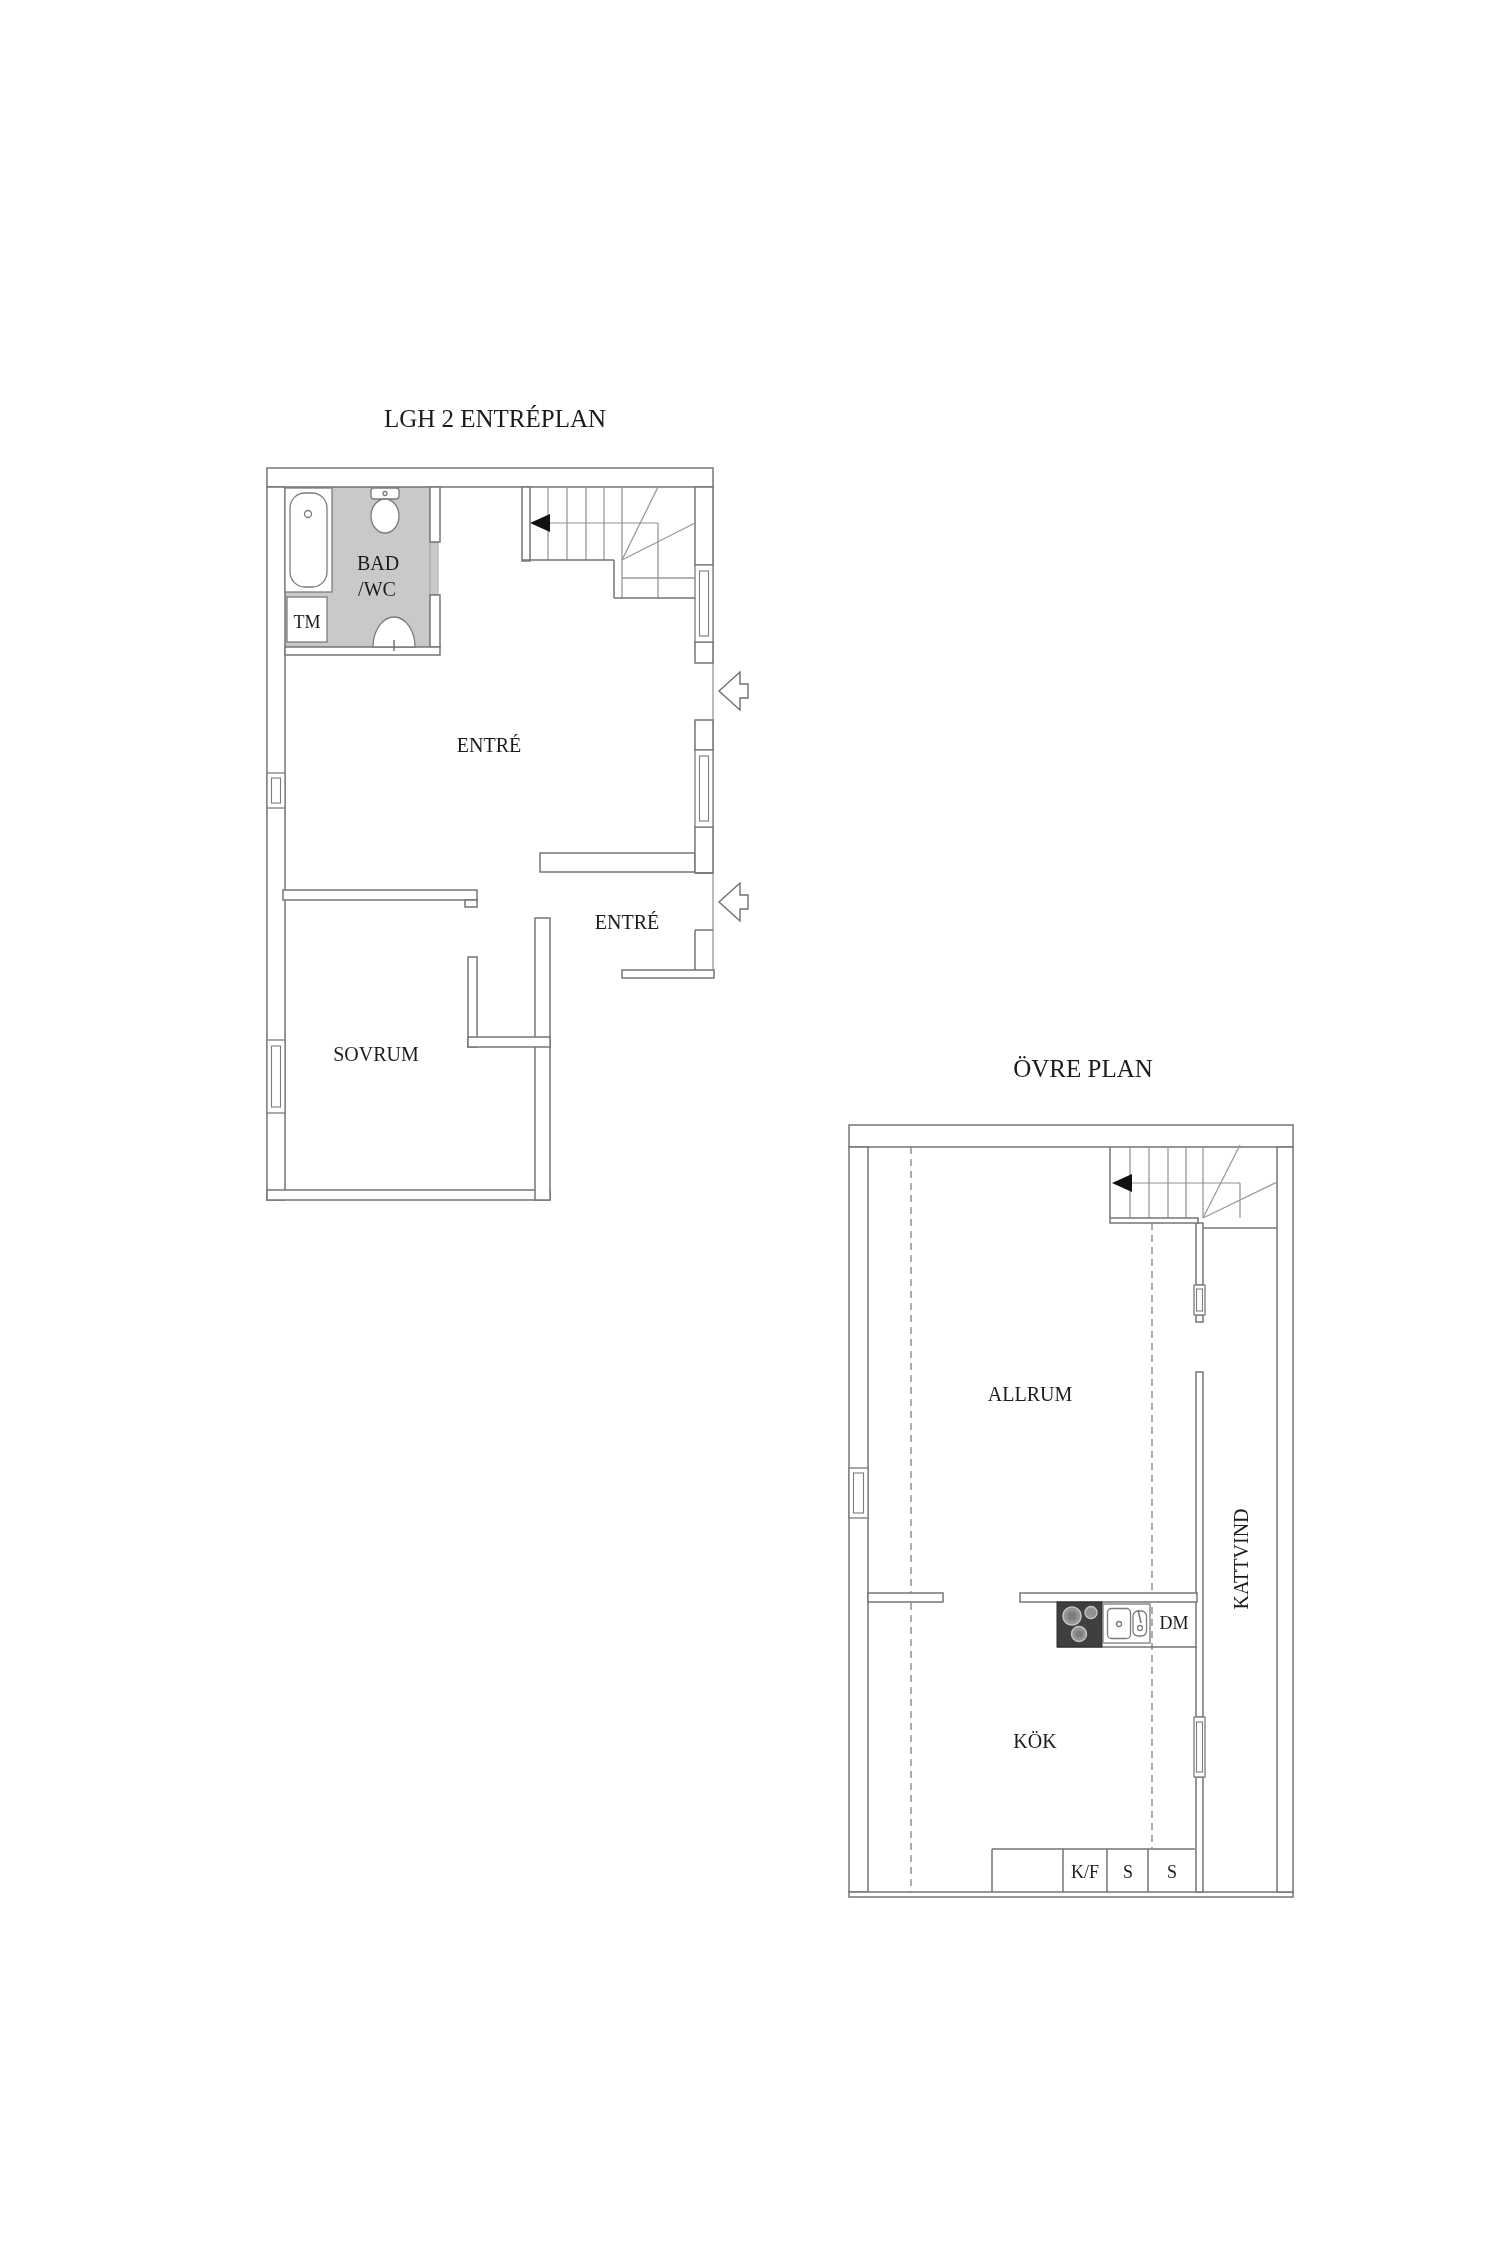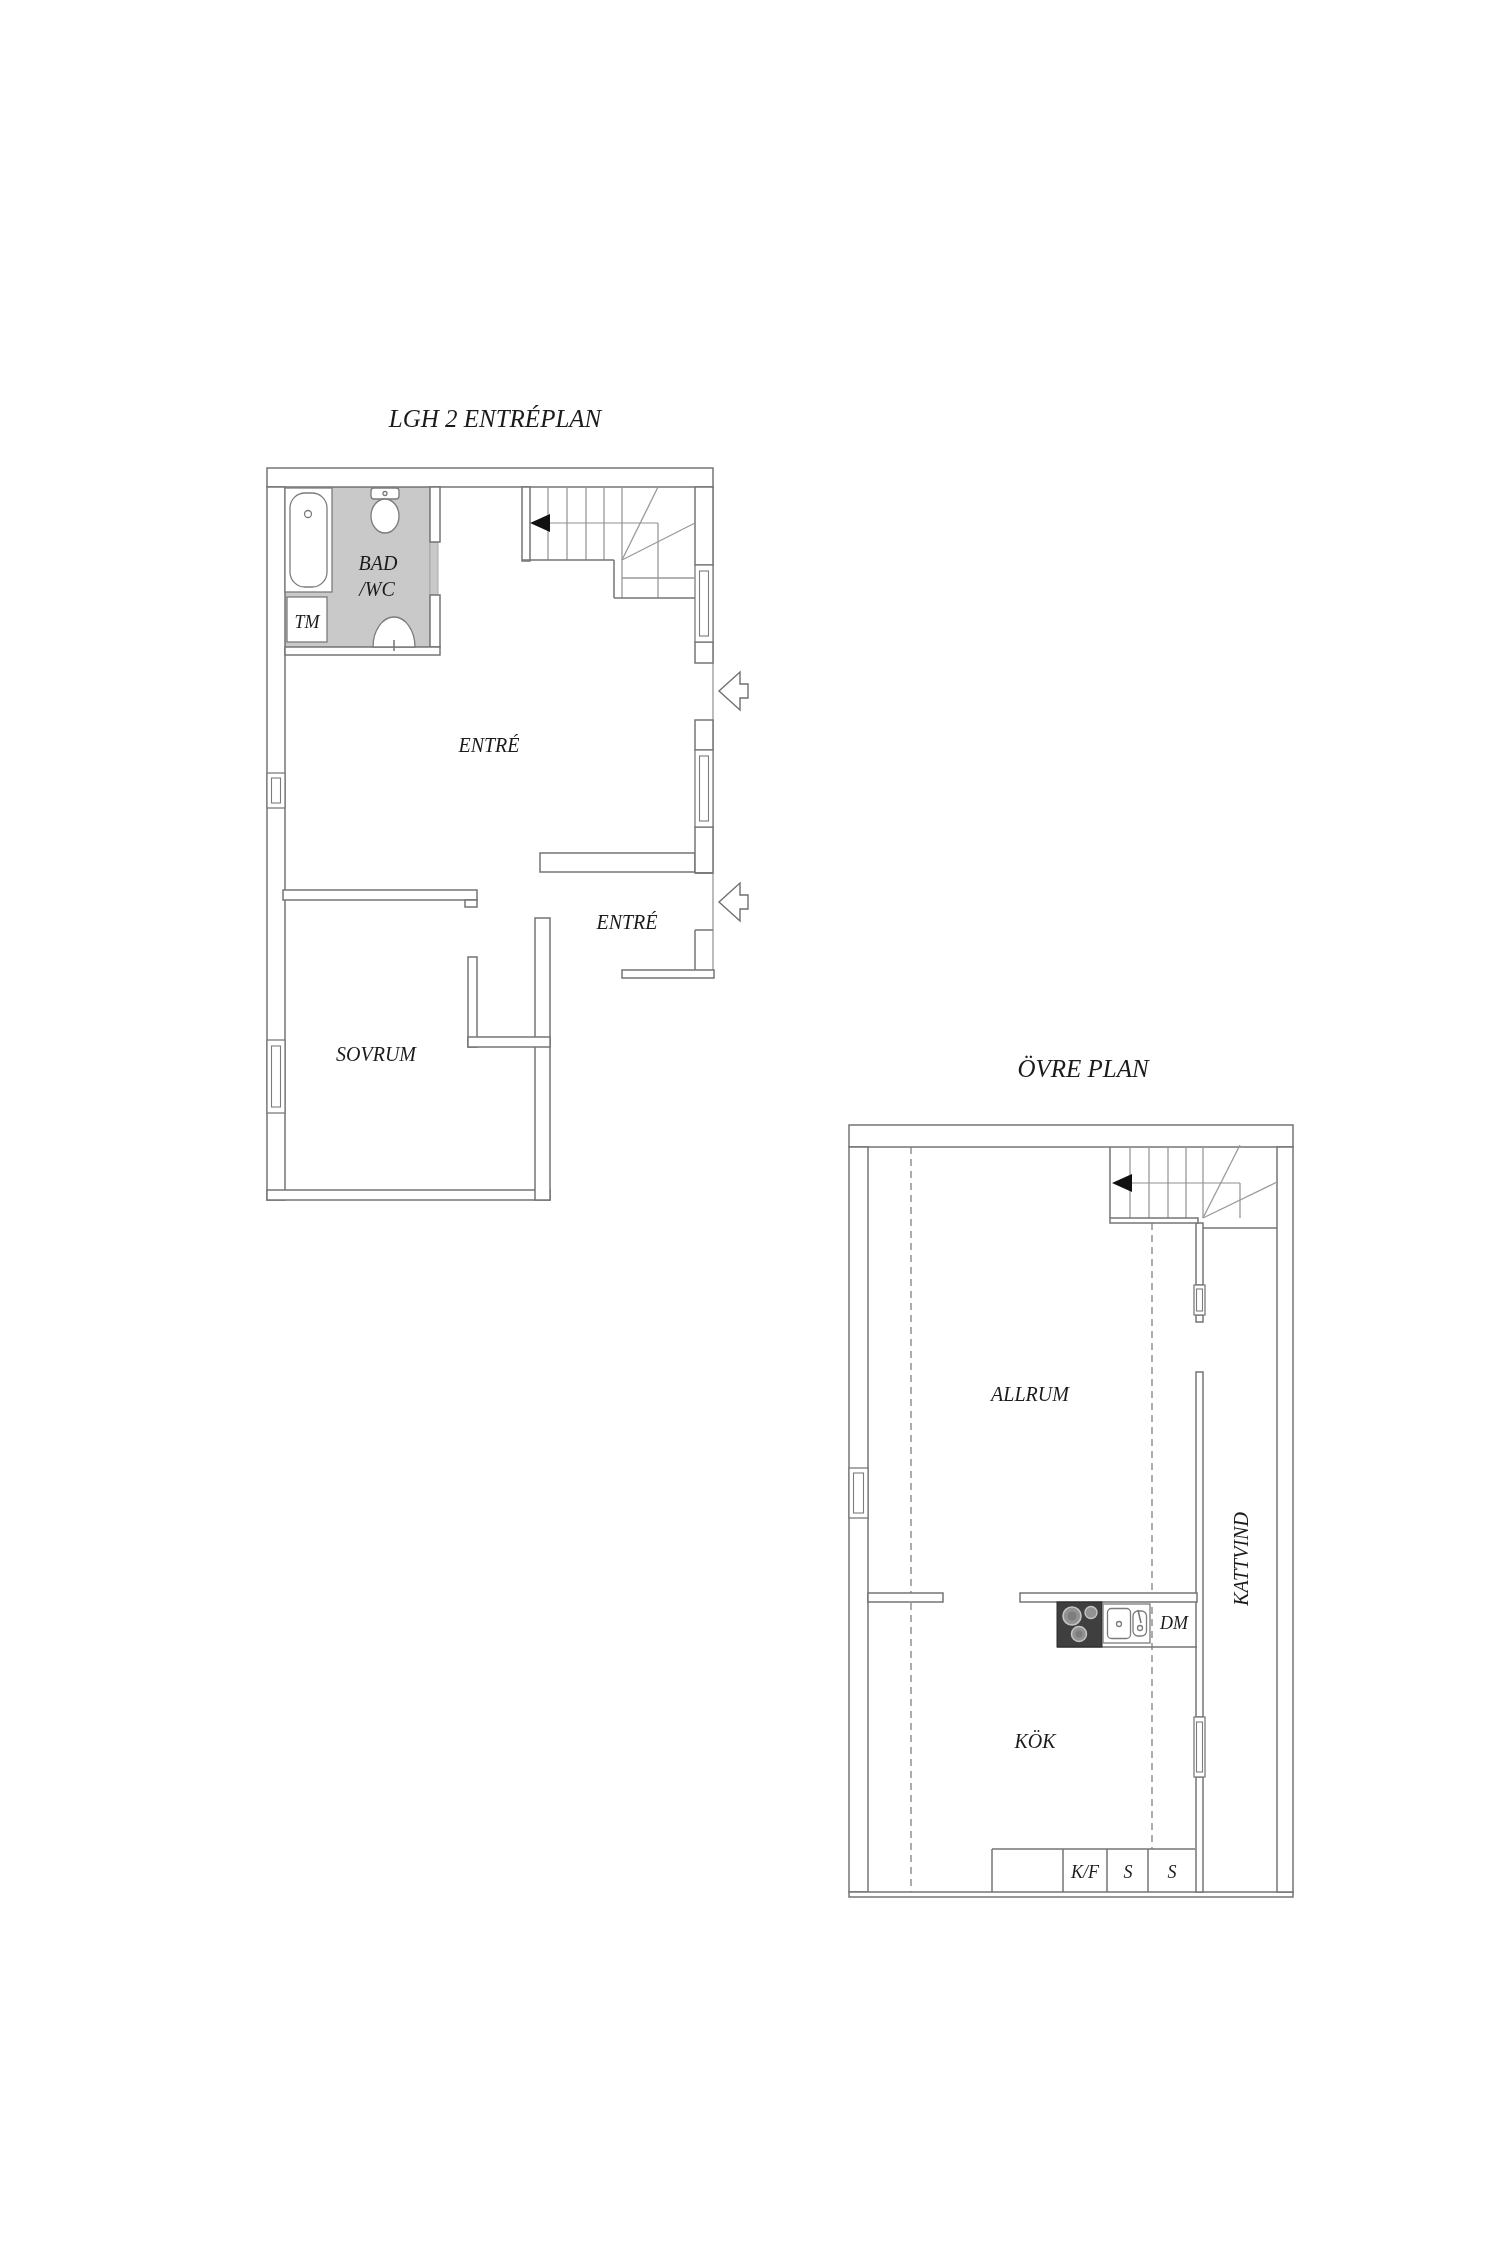--- a/index.html
+++ b/index.html
@@ -1,16 +1,16 @@
 <!DOCTYPE html>
 <html><head>
 <meta charset="utf-8">
 <style>
   html,body{margin:0;padding:0;background:#ffffff;}
-  #canvas{position:relative;width:1500px;height:1902px;background:#ffffff;overflow:hidden;font-style:italic;}
+  #canvas{position:relative;width:1500px;height:1902px;background:#ffffff;overflow:hidden;}
   svg{position:absolute;top:0;left:0;}
   .wall{fill:#ffffff;stroke:#757575;stroke-width:1.5;}
   .ln{stroke:#757575;stroke-width:1.5;fill:none;}
   .thin{stroke:#8f8f8f;stroke-width:1.2;fill:none;}
   .tread{stroke:#9a9a9a;stroke-width:1.3;fill:none;}
   .grayroom{fill:#c9c9c9;stroke:#a8a8a8;stroke-width:1;}
   .fix{fill:#ffffff;stroke:#7c7c7c;stroke-width:1.3;}
   .pane{fill:#ffffff;stroke:#7c7c7c;stroke-width:1.1;}
   .dash{stroke:#8a8a8a;stroke-width:1.4;stroke-dasharray:7 5;fill:none;}
   .doorarrow{fill:#ffffff;stroke:#6f6f6f;stroke-width:1.4;}

